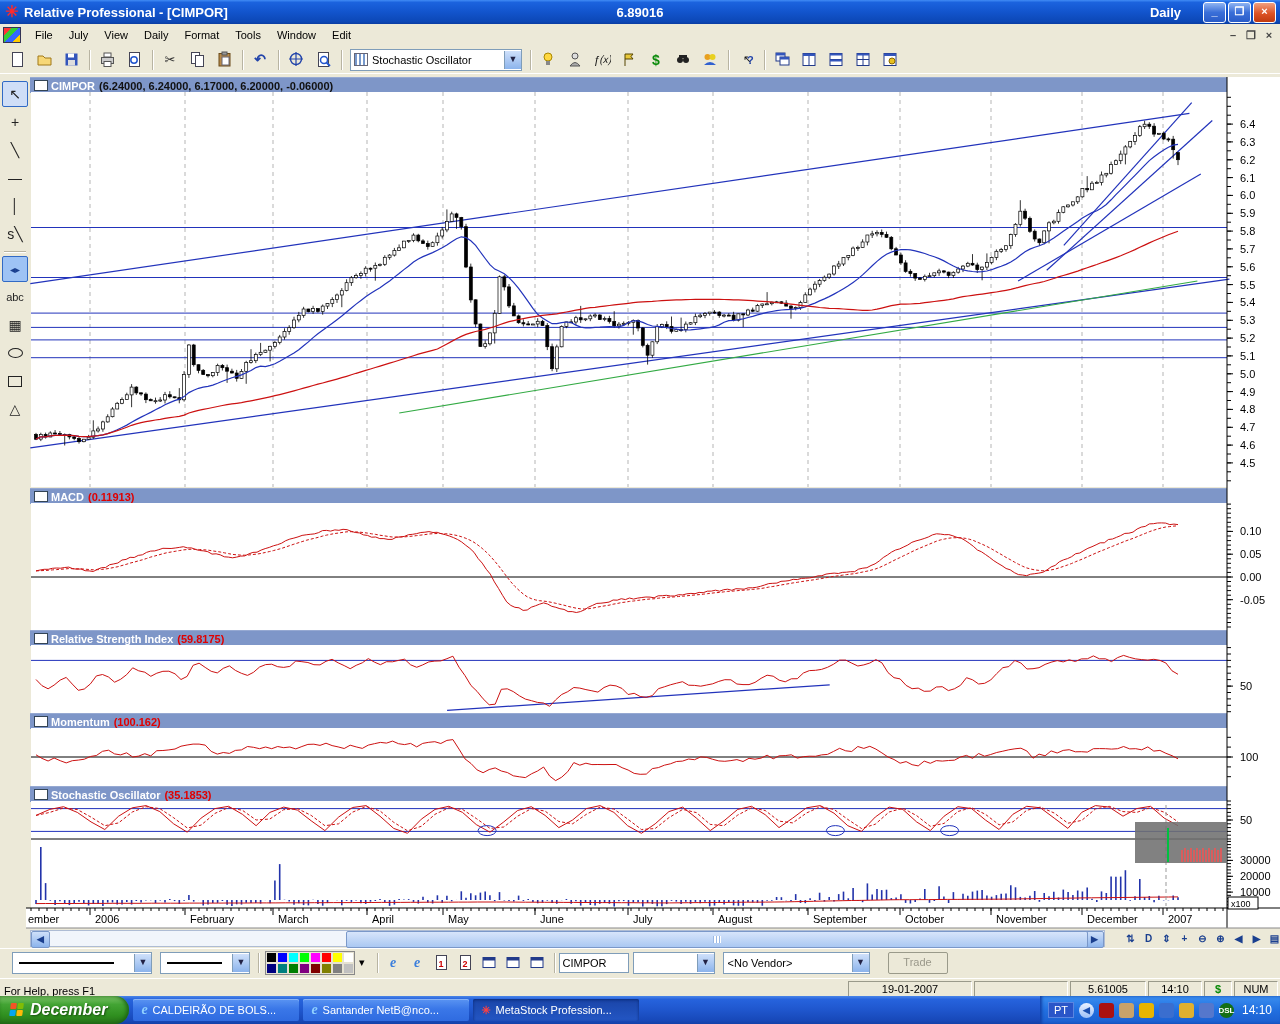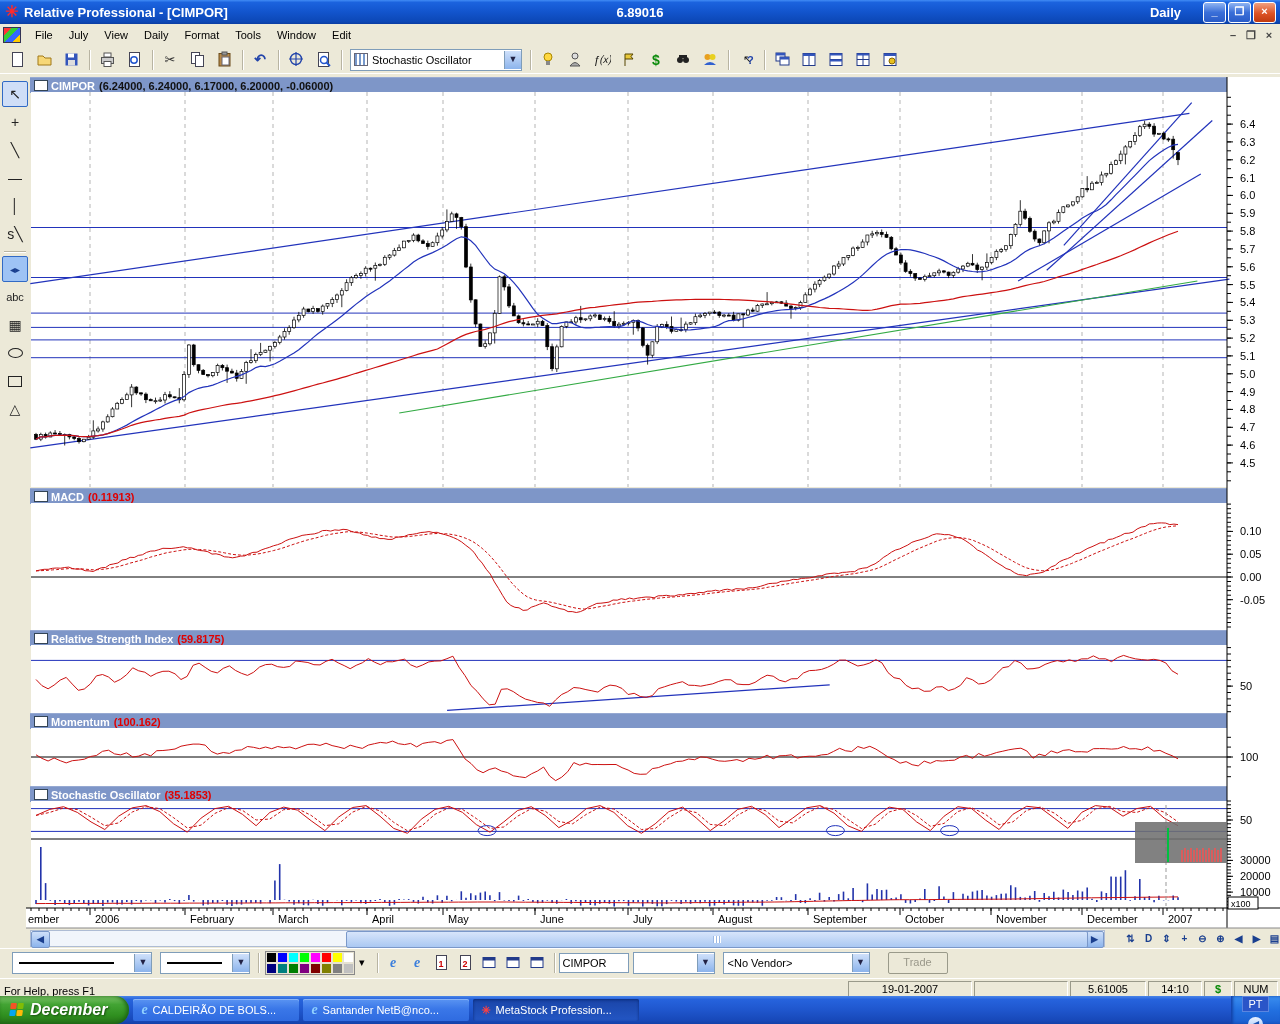--- a/index.html
+++ b/index.html
@@ -89,21 +89,21 @@
     display:flex;align-items:center;gap:6px;font-style:italic;font-weight:bold;font-size:16px;
     text-shadow:1px 1px 2px #1a4f12;box-shadow:inset -2px 0 4px #1a5f12;}
   .winlogo{width:14px;height:14px;display:grid;grid-template-columns:6px 6px;grid-auto-rows:6px;gap:1px;transform:skewX(-8deg);}
   .winlogo i{border-radius:1px;}
   .taskbtn{height:22px;margin-left:4px;padding:0 8px;min-width:150px;border-radius:2px;display:flex;
     align-items:center;gap:5px;background:linear-gradient(180deg,#5a94f2,#3a77e8 45%,#2f6be0);
     box-shadow:inset 0 1px 0 #8ab4f6;font-size:11px;white-space:nowrap;}
   .taskbtn.active{background:linear-gradient(180deg,#1a45a8,#2356c4);box-shadow:inset 0 1px 3px #0a2a78;}
   .ie-e{font-family:"Liberation Serif",serif;font-style:italic;font-weight:bold;color:#8fd0ff;font-size:14px;}
   .tray{margin-left:auto;height:28px;display:flex;align-items:center;gap:5px;padding:0 8px;
-    background:linear-gradient(180deg,#3a8ef0 0%,#2270e0 50%,#1a5ecf 100%);box-shadow:inset 2px 0 3px #1242a8;flex-direction:column;}
+    background:linear-gradient(180deg,#3a8ef0 0%,#2270e0 50%,#1a5ecf 100%);box-shadow:inset 2px 0 3px #1242a8;}
   .pt-box{background:#2a55c8;border:1px solid #5a85e0;padding:1px 5px;color:#fff;}
   .chev{width:15px;height:15px;border-radius:50%;background:linear-gradient(180deg,#eaf2ff,#9cc0f8);
     color:#1a4fb0;text-align:center;line-height:14px;font-size:9px;font-weight:bold;}
   .trayicon{width:15px;height:15px;border-radius:3px;display:flex;align-items:center;justify-content:center;
     color:#fff;font-size:8px;font-weight:bold;}
   .clock{font-size:12px;margin-left:3px;}
 </style>
 </head>
 <body>
 

